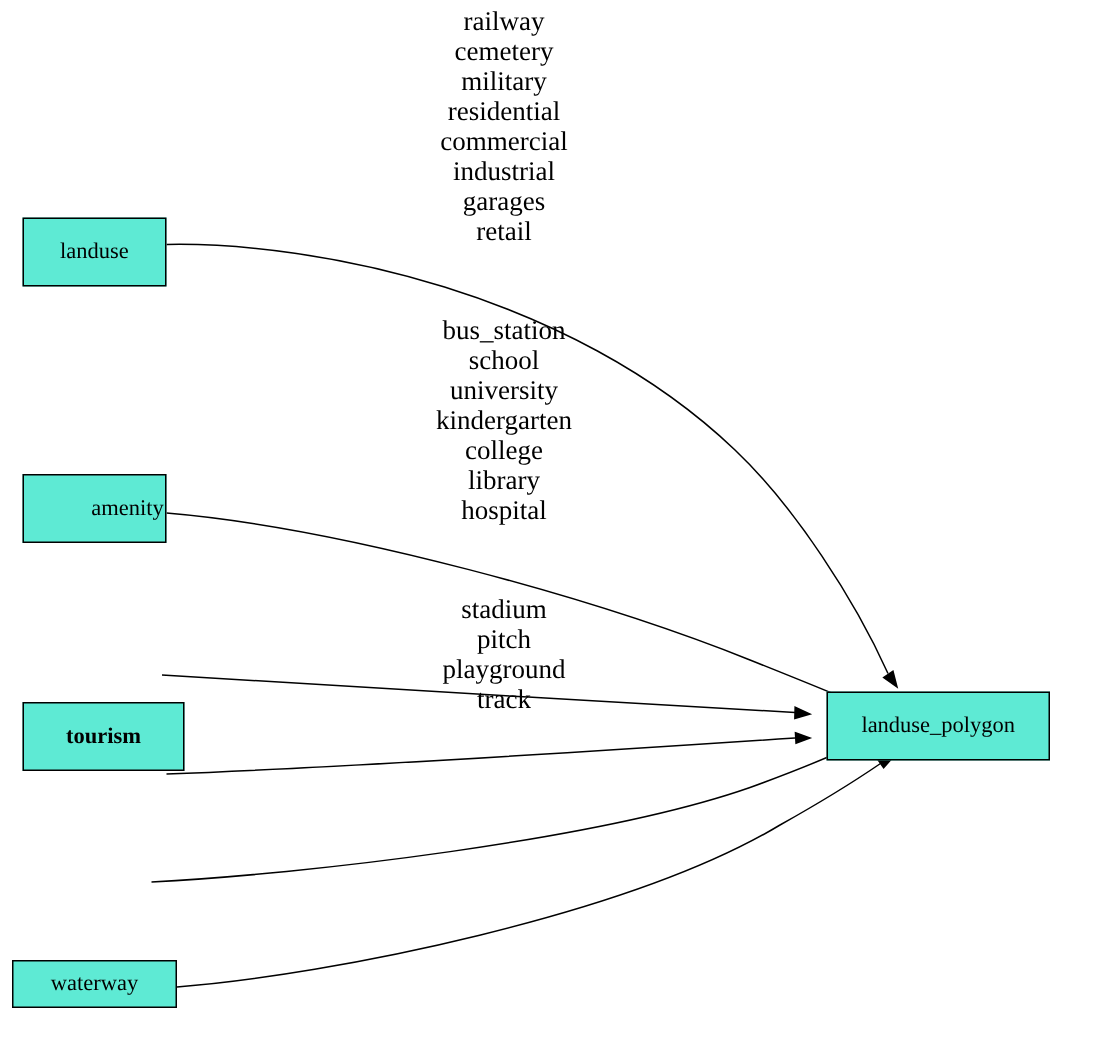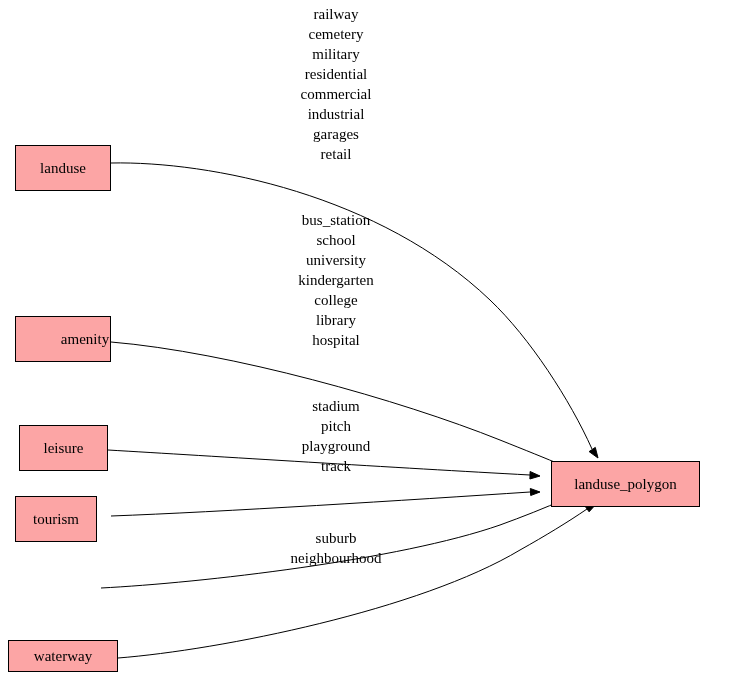--- a/index.html
+++ b/index.html
@@ -12,34 +12,34 @@
     width: 739px;
     height: 693px;
     background: #ffffff;
     font-family: "Liberation Serif", serif;
     overflow: hidden;
   }
   .node {
     position: absolute;
     box-sizing: border-box;
     border: 1px solid #000000;
-    background: #fca5a5;
+    background: #5eead4;
     display: flex;
     align-items: center;
     justify-content: center;
     font-family: "Liberation Serif", serif;
     font-size: 15px;
     color: #000000;
     white-space: nowrap;
   }
   .edge-label {
     position: absolute;
     text-align: center;
     font-family: "Liberation Serif", serif;
-    font-size: 15px;
+    font-size: 18px;
     color: #000000;
     line-height: 20px;
     white-space: pre;
   }
   svg.edges {
     position: absolute;
     left: 0;
     top: 0;
     width: 739px;
     height: 693px;
@@ -93,24 +93,21 @@
       <polygon points="589.1,511.8 597,503 585.1,506.2"></polygon>
     </g>
   </svg>
 
   <div class="node" style="left:15px;top:145px;width:96px;height:46px;">
     <span>landuse</span>
   </div>
   <div class="node" style="left:15px;top:316px;width:96px;height:46px;padding-left:44px;">
     <span>amenity</span>
   </div>
-  <div class="node" style="left:19px;top:425px;width:89px;height:46px;">
-    <span>leisure</span>
-  </div>
-  <div class="node" style="left:15px;top:496px;width:82px;height:46px;">
+  <div class="node" style="left:15px;top:468px;width:108px;height:46px;font-weight:bold;">
     <span>tourism</span>
   </div>
   <div class="node" style="left:8px;top:640px;width:110px;height:32px;">
     <span>waterway</span>
   </div>
   <div class="node" style="left:551px;top:461px;width:149px;height:46px;">
     <span>landuse_polygon</span>
   </div>
 
   <div class="edge-label" style="left:236px;top:4px;width:200px;">railway
@@ -125,16 +122,14 @@
 school
 university
 kindergarten
 college
 library
 hospital</div>
   <div class="edge-label" style="left:236px;top:396px;width:200px;">stadium
 pitch
 playground
 track</div>
-  <div class="edge-label" style="left:236px;top:528px;width:200px;">suburb
-neighbourhood</div>
 
 </div>
 
 </body></html>

